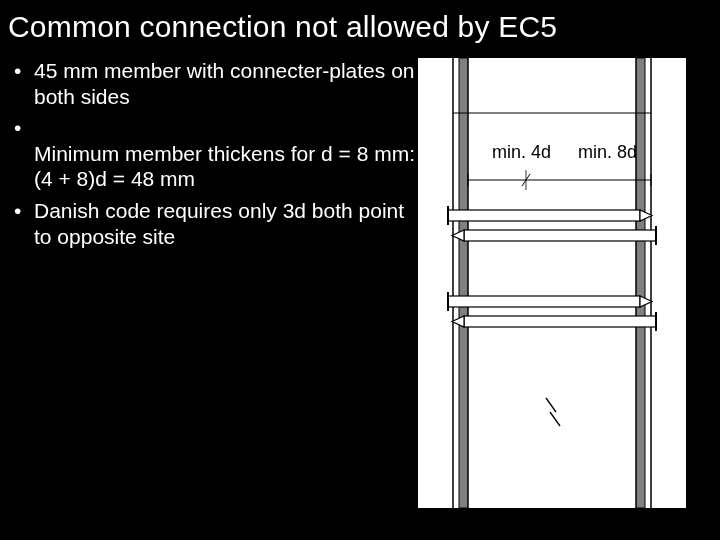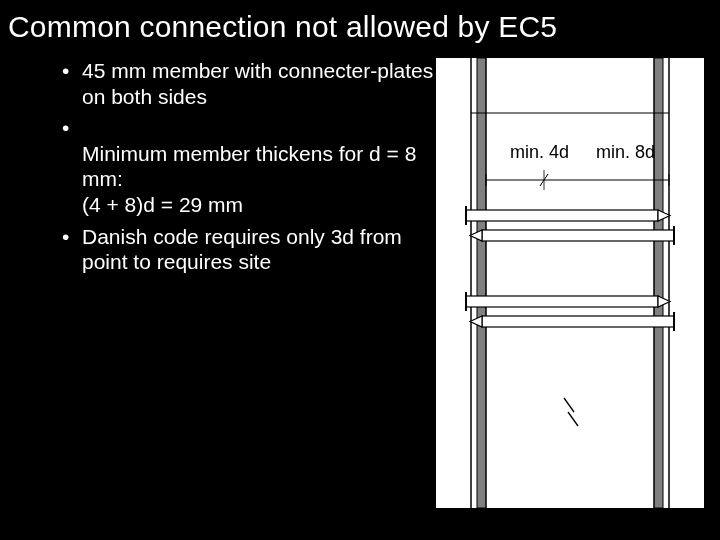--- a/index.html
+++ b/index.html
@@ -1,44 +1,44 @@
 <!DOCTYPE html>
 <html><head>
 <meta charset="utf-8">
 <style>
   * { margin: 0; padding: 0; box-sizing: border-box; }
   html, body { width: 720px; height: 540px; background: #000; color: #fff; font-family: Arial, Helvetica, sans-serif; overflow: hidden; }
   .slide { width: 720px; height: 540px; position: relative; }
   .title { font-size: 30px; font-weight: 400; padding: 10px 8px 14px 8px; letter-spacing: 0.2px; }
-  .body { display: flex; flex-direction: row; padding: 0 8px; margin-left: 48px; }
+  .body { display: flex; flex-direction: row; padding: 0 8px; }
   .bullets { width: 410px; font-size: 21px; line-height: 1.22; }
   .bullets ul { list-style: none; }
   .bullets li { position: relative; padding-left: 26px; margin-bottom: 6px; }
   .bullets li::before { content: "•"; position: absolute; left: 6px; top: 0; }
-  .diagram-wrap { flex: 1; display: flex; justify-content: flex-end; padding-right: 8px; }
+  .diagram-wrap { flex: 1; display: flex; padding-right: 8px; }
   .diagram { background: #fff; width: 268px; height: 450px; }
 </style>
 </head>
 <body>
 
 <div class="slide">
   <div class="title">Common connection not allowed by EC5</div>
   <div class="body">
     <div class="bullets">
       <ul>
         <li>
           <span>45 mm member with connecter-plates on both sides</span>
         </li>
         <li>
           <br>
           <span>Minimum member thickens for d = 8 mm:</span><br>
-          <span>(4 + 8)d = 29 mm</span>
+          <span>(4 + 8)d = 48 mm</span>
         </li>
         <li>
-          <span>Danish code requires only 3d from point to requires site</span>
+          <span>Danish code requires only 3d both point to opposite site</span>
         </li>
       </ul>
     </div>
     <div class="diagram-wrap">
       <svg class="diagram" viewBox="0 0 268 450">
 
         <rect x="0" y="0" width="268" height="450" fill="#ffffff"></rect>
 
         <line x1="35" y1="0" x2="35" y2="450" stroke="#000" stroke-width="1.5"></line>
         <line x1="233" y1="0" x2="233" y2="450" stroke="#000" stroke-width="1.5"></line>

